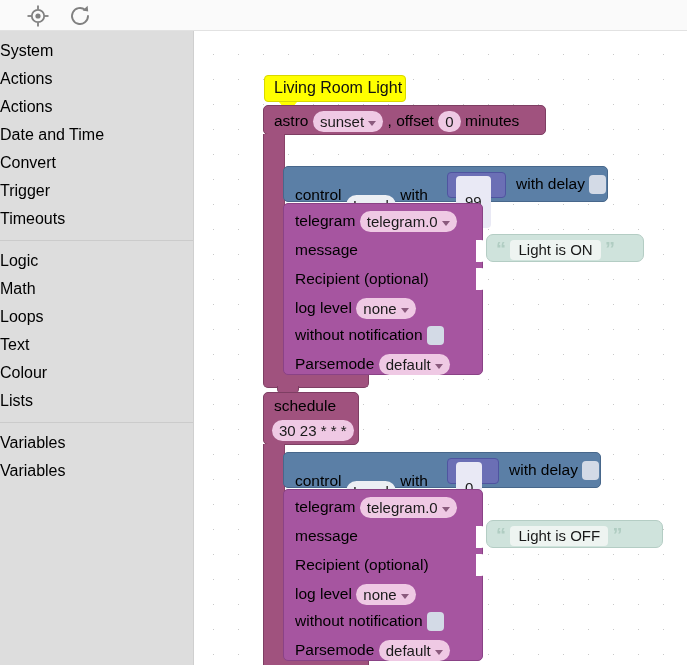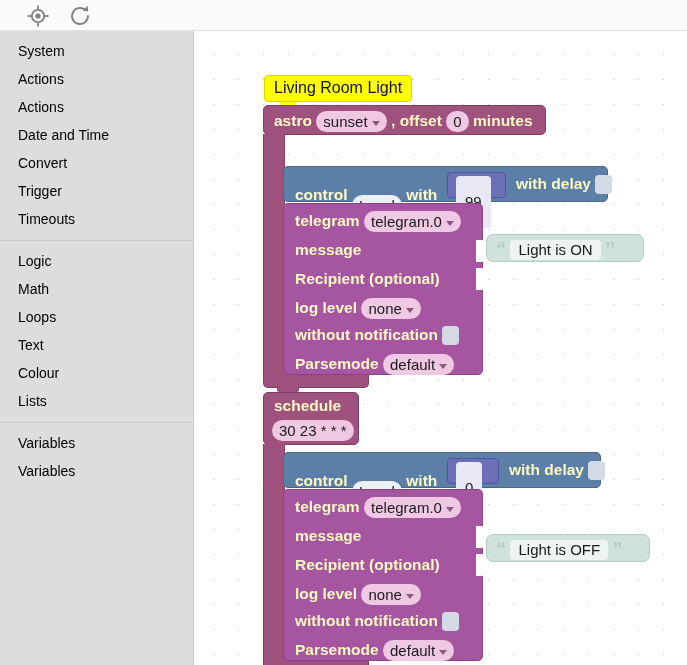--- a/index.html
+++ b/index.html
@@ -21,22 +21,22 @@
   .tb-icon svg{display:block;}
   #tb-center{left:26px;}
   #tb-reload{left:68px;}
 
   
   .toolbox{
     position:absolute;left:0;top:31px;width:194px;height:634px;
     background:#dddddd;border-right:1px solid #cfcfcf;box-sizing:border-box;
   }
   .tb-item{
-    height:28px;line-height:28px;padding-left:18px;
-    font-size:14px;color:#000;cursor:pointer;white-space:nowrap;
+    height:28px;line-height:28px;padding-left:0;
+    font-size:16px;color:#000;cursor:pointer;white-space:nowrap;
   }
   .tb-item:first-child{margin-top:6px;}
   .tb-sep{height:1px;background:#cbcbcb;margin:7px 0 6px 0;}
 
   
   .workspace{
     position:absolute;left:195px;top:31px;width:492px;height:634px;
     background-color:#ffffff;
     background-image:radial-gradient(circle, #c8c8c8 0.9px, transparent 1px);
     background-size:25px 25px;
@@ -68,21 +68,21 @@
     border:1px solid #b4cdc4;
     border-radius:7px;
   }
   .blk-num{           
     background:#6b6fb5;
     border:1px solid #4f54a0;
     border-radius:4px;
   }
 
   .row{position:absolute;white-space:nowrap;}
-  .lbl{color:#fef9c3;font-size:15.5px;font-weight:bold;}
+  .lbl{color:#000000;font-size:15.5px;}
 
   
   .field{
     display:inline-block;vertical-align:middle;
     background:#efc9e4;border-radius:11px;
     padding:1px 7px;color:#1a1a1a;font-size:15px;line-height:19px;
     cursor:pointer;
   }
   .field-white{background:#eceff4;margin-top:20px;}
   .field-num{
@@ -109,21 +109,21 @@
     background:#d3dae6;
   }
   .socket-notch{
     position:absolute;width:9px;height:22px;background:#ffffff;
     border-radius:0 4px 4px 0;
   }
 
   
   .comment{
     position:absolute;background:#ffff00;border:1px solid #d8d800;
-    border-radius:4px;padding:3px 9px 4px 9px;
+    border-radius:4px;padding:3px 3px 4px 9px;
     font-size:16px;color:#111;white-space:nowrap;cursor:pointer;
   }
   .comment-tail{
     position:absolute;width:0;height:0;
     border-left:9px solid transparent;border-right:9px solid transparent;
     border-top:11px solid #ffff00;
   }
 
   
   .spine{position:absolute;background:#a0527e;border-left:1px solid #7e3e63;
@@ -313,21 +313,21 @@
             <span class="socket"></span>
           </div>
           <div class="row" style="left:11px;top:150px;">
             <span class="lbl">Parsemode</span>
             <span class="field"><span>default</span><span class="caret"></span></span>
           </div>
           <div class="socket-notch" style="left:192px;top:36px;"></div>
           <div class="socket-notch" style="left:192px;top:64px;"></div>
         </div>
 
-        <div class="blk blk-text" style="left:291px;top:503px;width:164px;height:28px;">
+        <div class="blk blk-text" style="left:291px;top:489px;width:177px;height:28px;">
           <div class="row" style="left:9px;top:3px;">
             <span class="quote">“</span>
             <span class="field-text">Light is OFF</span>
             <span class="quote">”</span>
           </div>
         </div>
       </div>
 
     </div>
   </div>

